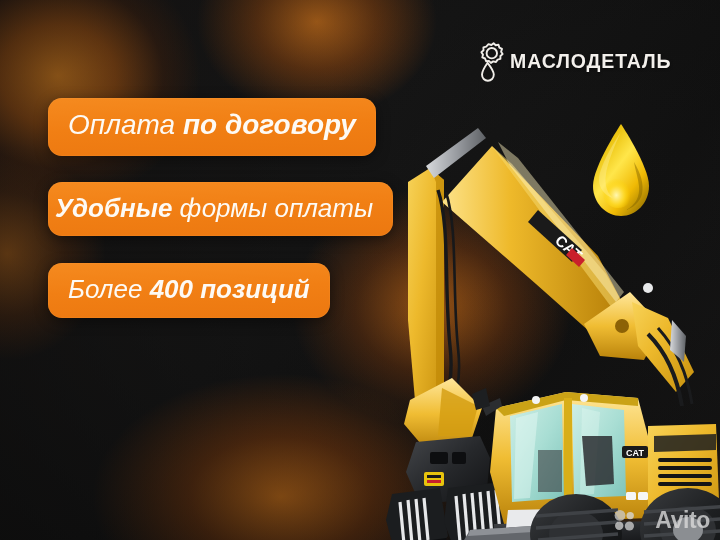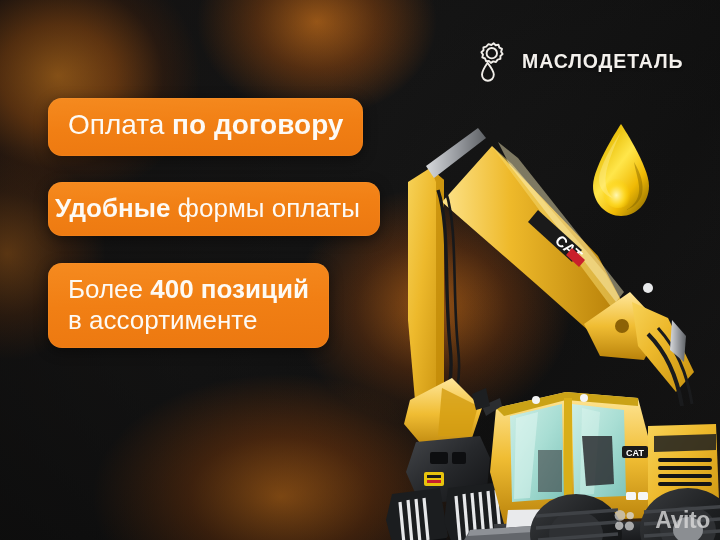--- a/index.html
+++ b/index.html
@@ -60,21 +60,21 @@
         rgba(8,8,8,0.78) 100%);
   }
 
   
   .logo {
     position: absolute;
     left: 468px;
     top: 40px;
     display: flex;
     align-items: center;
-    gap: 14px;
+    gap: 2px;
     z-index: 6;
   }
   .logo-mark { width: 40px; height: 44px; display: block; }
   .logo-word {
     color: #f3f0ec;
     font-size: 19.5px;
     font-weight: bold;
     letter-spacing: 0.9px;
     line-height: 1;
     white-space: nowrap;
@@ -114,20 +114,21 @@
   .badge {
     background: linear-gradient(178deg, #f58a1f 0%, #f17f14 48%, #ec7810 100%);
     border-radius: 14px;
     color: #fdfaf5;
     padding: 11px 20px 13px 20px;
     box-shadow:
       0 3px 14px rgba(0,0,0,0.42),
       0 0 0 0.5px rgba(255,170,80,0.25) inset;
     line-height: 1.17;
     white-space: nowrap;
+    font-style: italic;
   }
   .badge .ln { display: block; }
   .badge b { font-weight: bold; }
   .badge .lt { font-weight: normal; }
 
   .badge-1 { font-size: 28px; margin-bottom: 26px; padding-bottom: 14px; }
   .badge-2 { font-size: 26px; margin-bottom: 27px; padding-left: 7px; }
   .badge-3 { font-size: 26px; margin-bottom: 25px; padding-bottom: 14px; }
   .badge-4 { font-size: 26px; }
 
@@ -396,21 +397,20 @@
       <span class="ln">
         <b>Удобные</b><span class="lt"> формы оплаты</span>
       </span>
     </div>
 
 
     <div class="badge badge-4">
       <span class="ln">
         <span class="lt">Более </span><b>400 позиций</b>
       </span>
-      <span class="ln lt">в ассортименте</span>
     </div>
 
   </div>
 
   <div class="avito">
     <svg class="avito-dots" viewBox="0 0 21 21">
       <circle cx="6" cy="5.4" r="5.4" fill="#c9c9c9"></circle>
       <circle cx="16.2" cy="5.6" r="3.7" fill="#d8d8d8"></circle>
       <circle cx="5.2" cy="15.8" r="4.2" fill="#d2d2d2"></circle>
       <circle cx="15.4" cy="16.0" r="4.6" fill="#cccccc"></circle>

